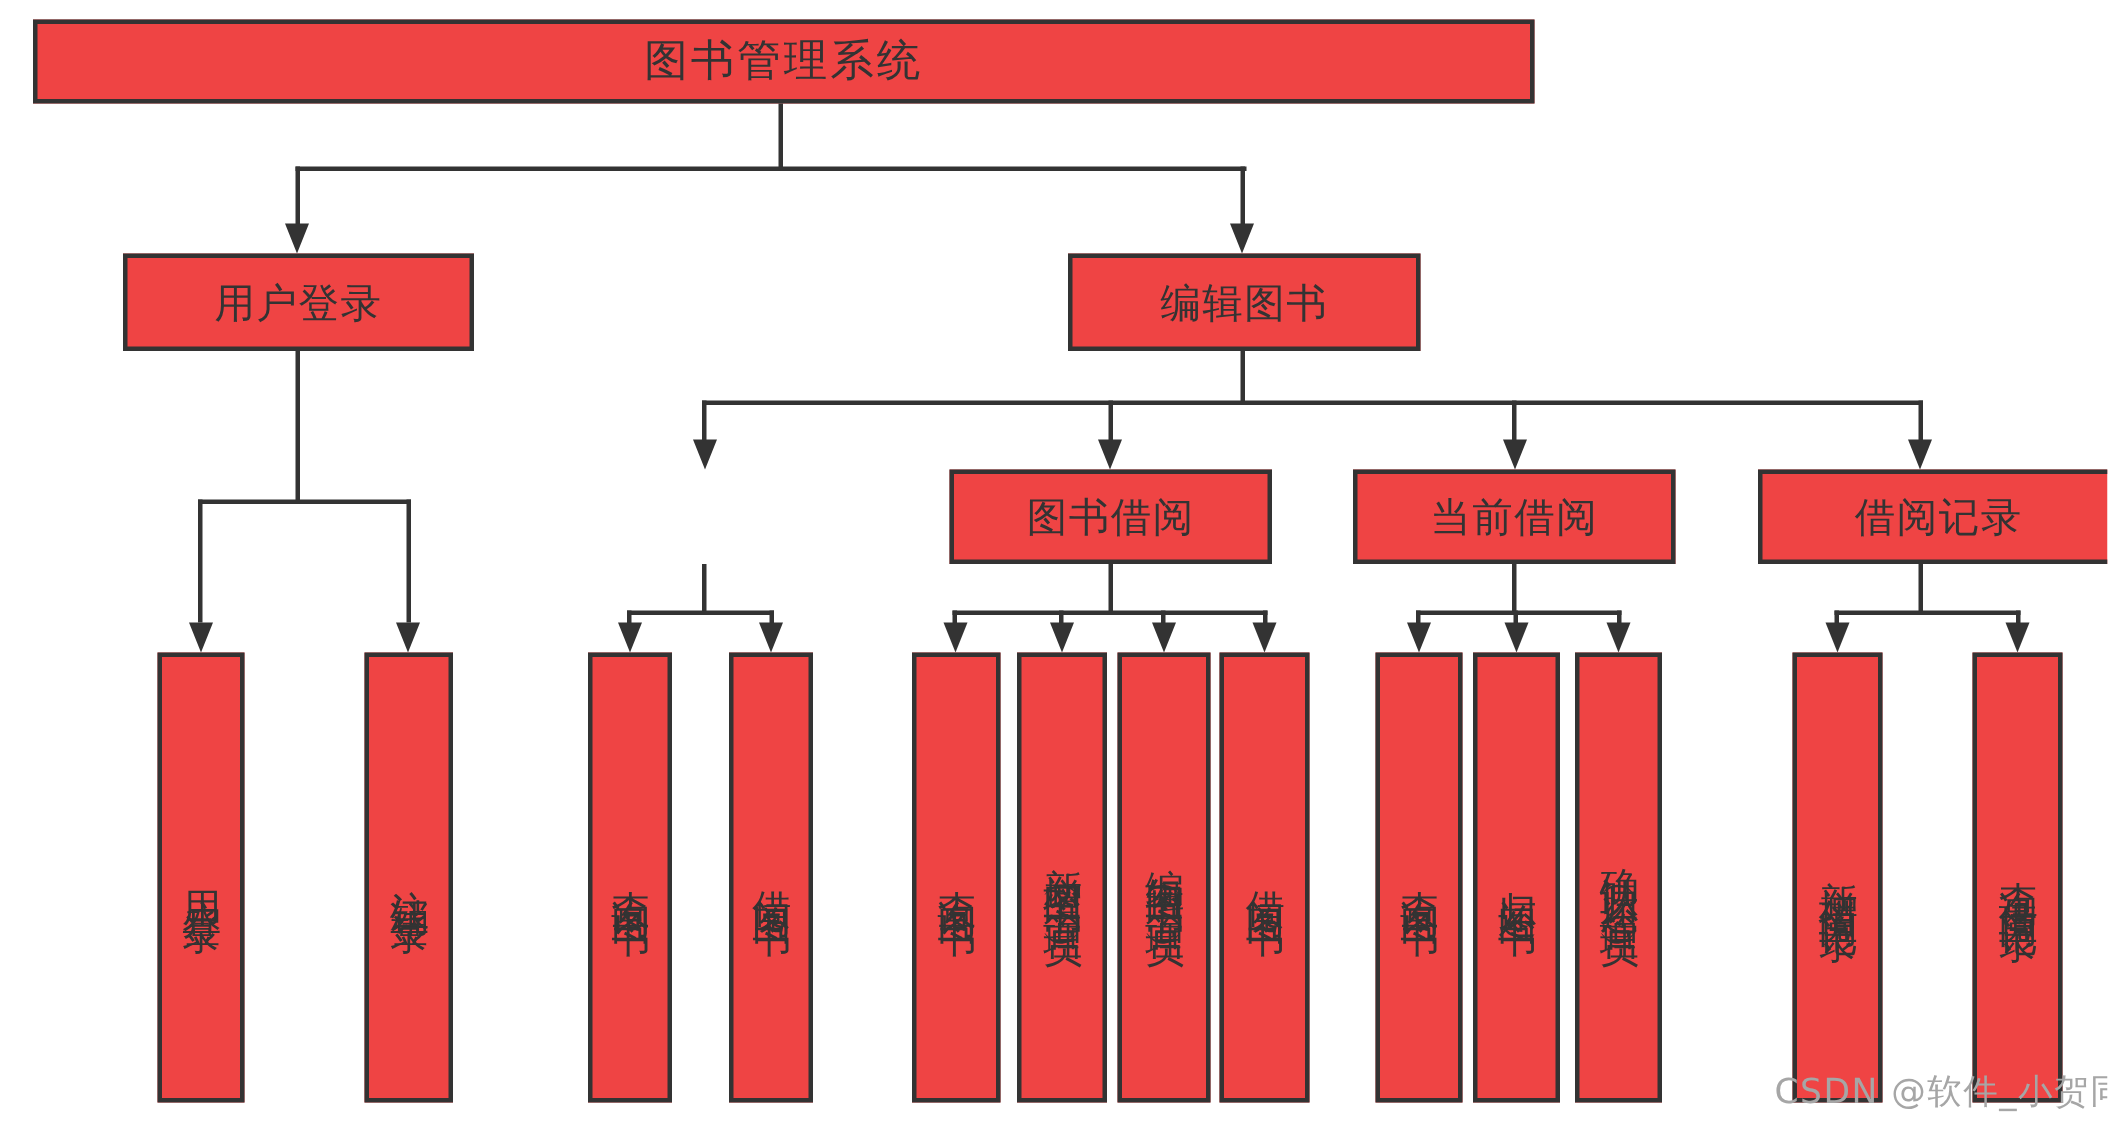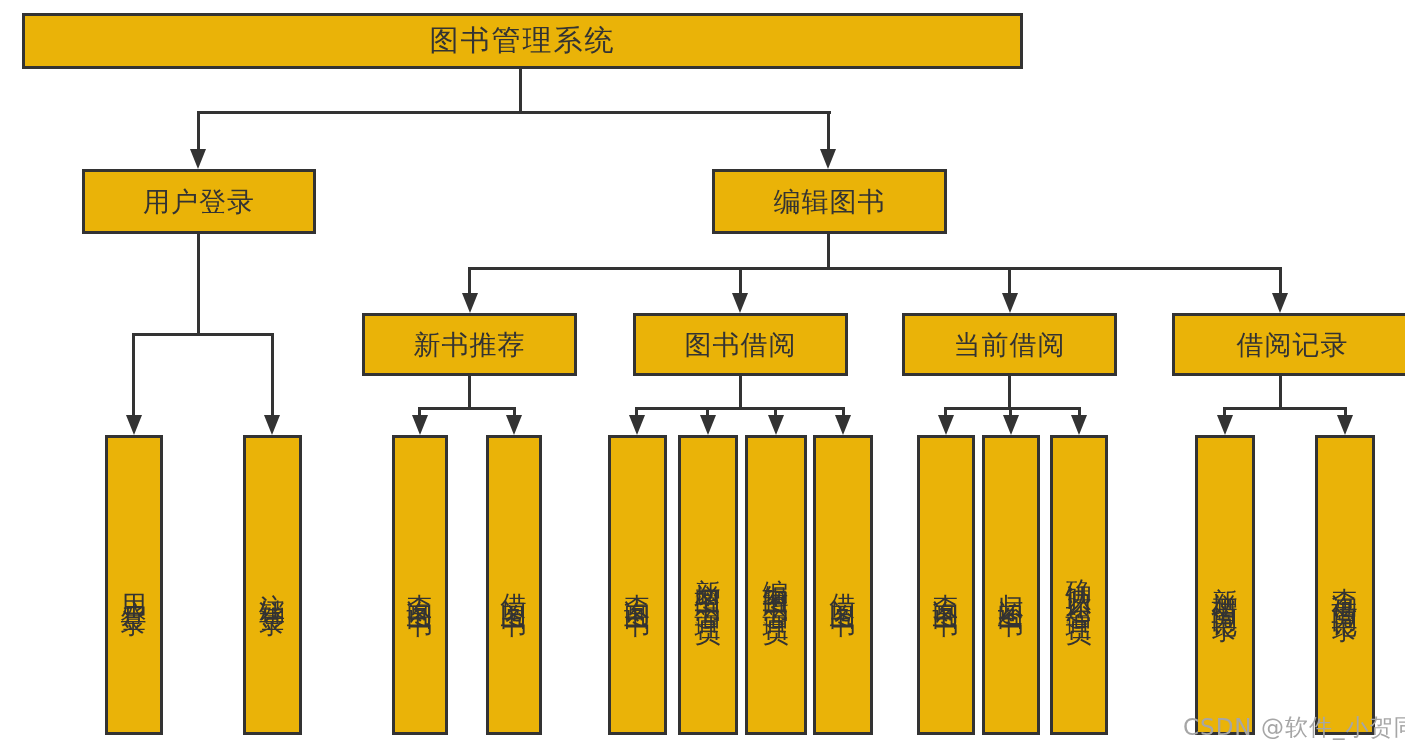--- a/index.html
+++ b/index.html
@@ -12,21 +12,21 @@
     position: relative;
     width: 1405px;
     height: 747px;
     background: #ffffff;
     overflow: hidden;
     color: #333333;
   }
   .node {
     position: absolute;
     border: 3px solid #333333;
-    background: #eab308;
+    background: #ef4444;
     display: flex;
     align-items: center;
     justify-content: center;
     box-sizing: border-box;
     color: #333333;
   }
   .node.h-label { font-size: 27px; letter-spacing: 1px; }
   .node.root-label { font-size: 29px; letter-spacing: 2px; }
   .node.leaf {
     writing-mode: vertical-rl;
@@ -88,21 +88,20 @@
   <div class="line h" style="left:468px; top:267px; width:814px;"></div>
   <div class="line v" style="left:468px; top:267px; height:27px;"></div>
   <div class="arrow" style="left:462px; top:293px;"></div>
   <div class="line v" style="left:739px; top:267px; height:27px;"></div>
   <div class="arrow" style="left:732px; top:293px;"></div>
   <div class="line v" style="left:1008px; top:267px; height:27px;"></div>
   <div class="arrow" style="left:1002px; top:293px;"></div>
   <div class="line v" style="left:1279px; top:267px; height:27px;"></div>
   <div class="arrow" style="left:1272px; top:293px;"></div>
 
-  <div class="node h-label" style="left:362px; top:313px; width:215px; height:63px;">新书推荐</div>
   <div class="node h-label" style="left:633px; top:313px; width:215px; height:63px;">图书借阅</div>
   <div class="node h-label" style="left:902px; top:313px; width:215px; height:63px;">当前借阅</div>
   <div class="node h-label" style="left:1172px; top:313px; width:241px; height:63px;">借阅记录</div>
 
   <div class="line v" style="left:468px; top:376px; height:34px;"></div>
   <div class="line h" style="left:418px; top:407px; width:98px;"></div>
   <div class="line v" style="left:418px; top:407px; height:10px;"></div>
   <div class="arrow" style="left:412px; top:415px;"></div>
   <div class="line v" style="left:513px; top:407px; height:10px;"></div>
   <div class="arrow" style="left:506px; top:415px;"></div>

